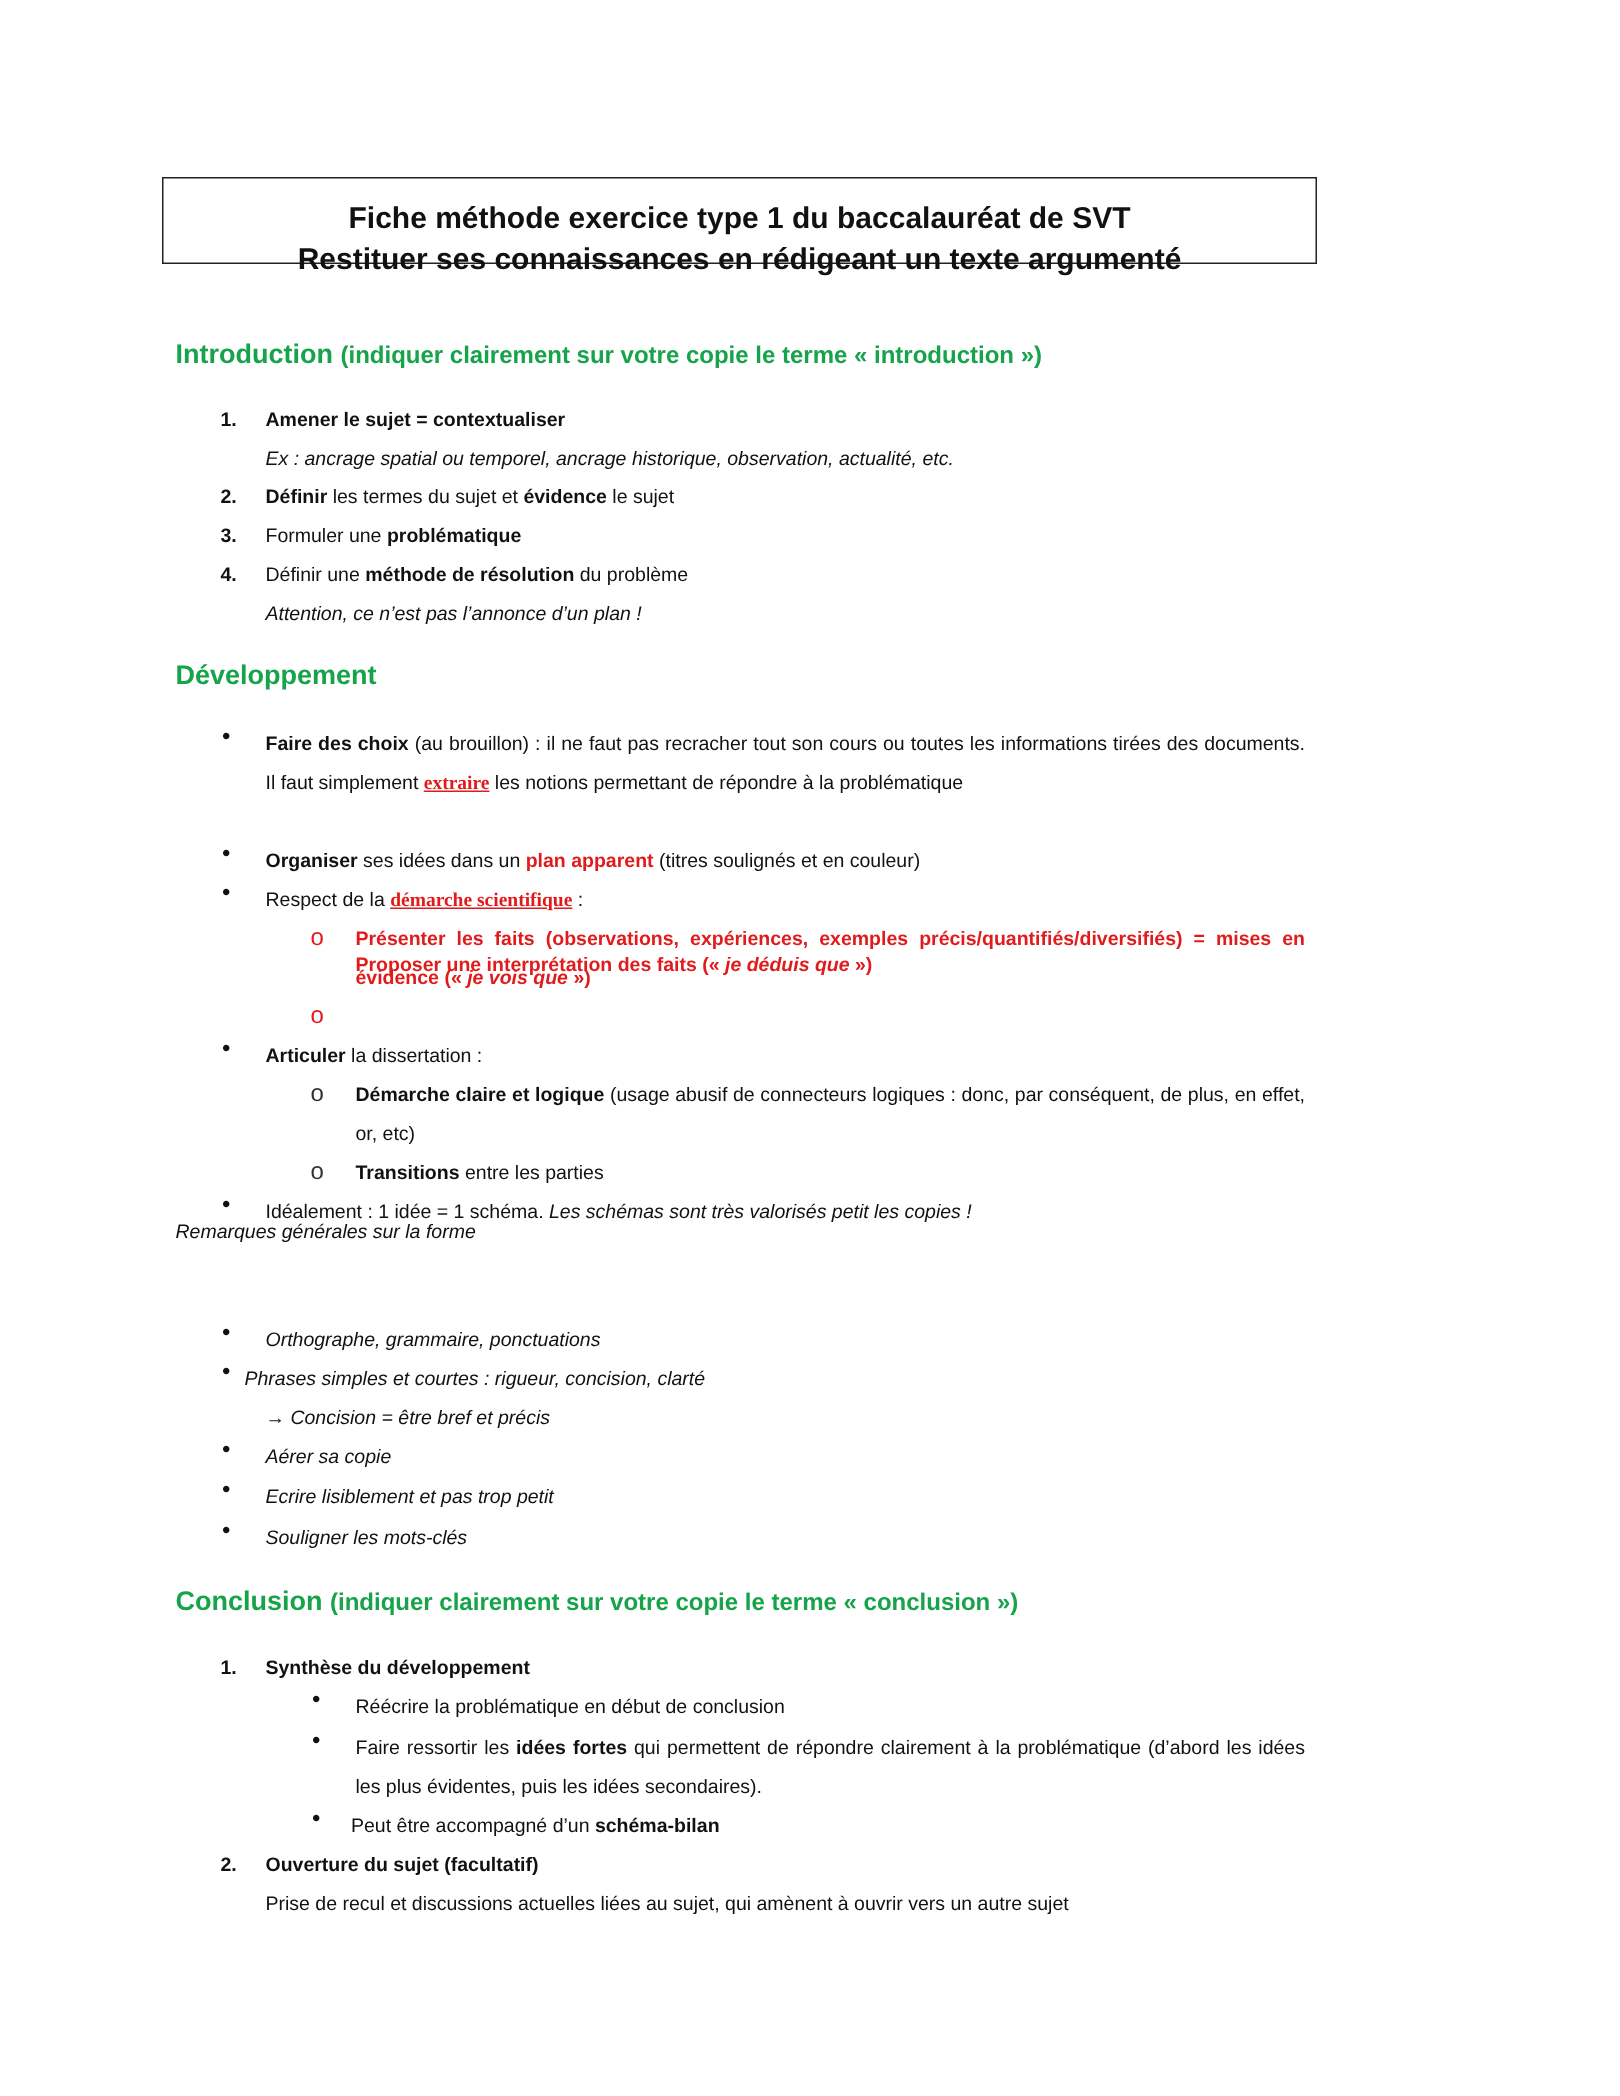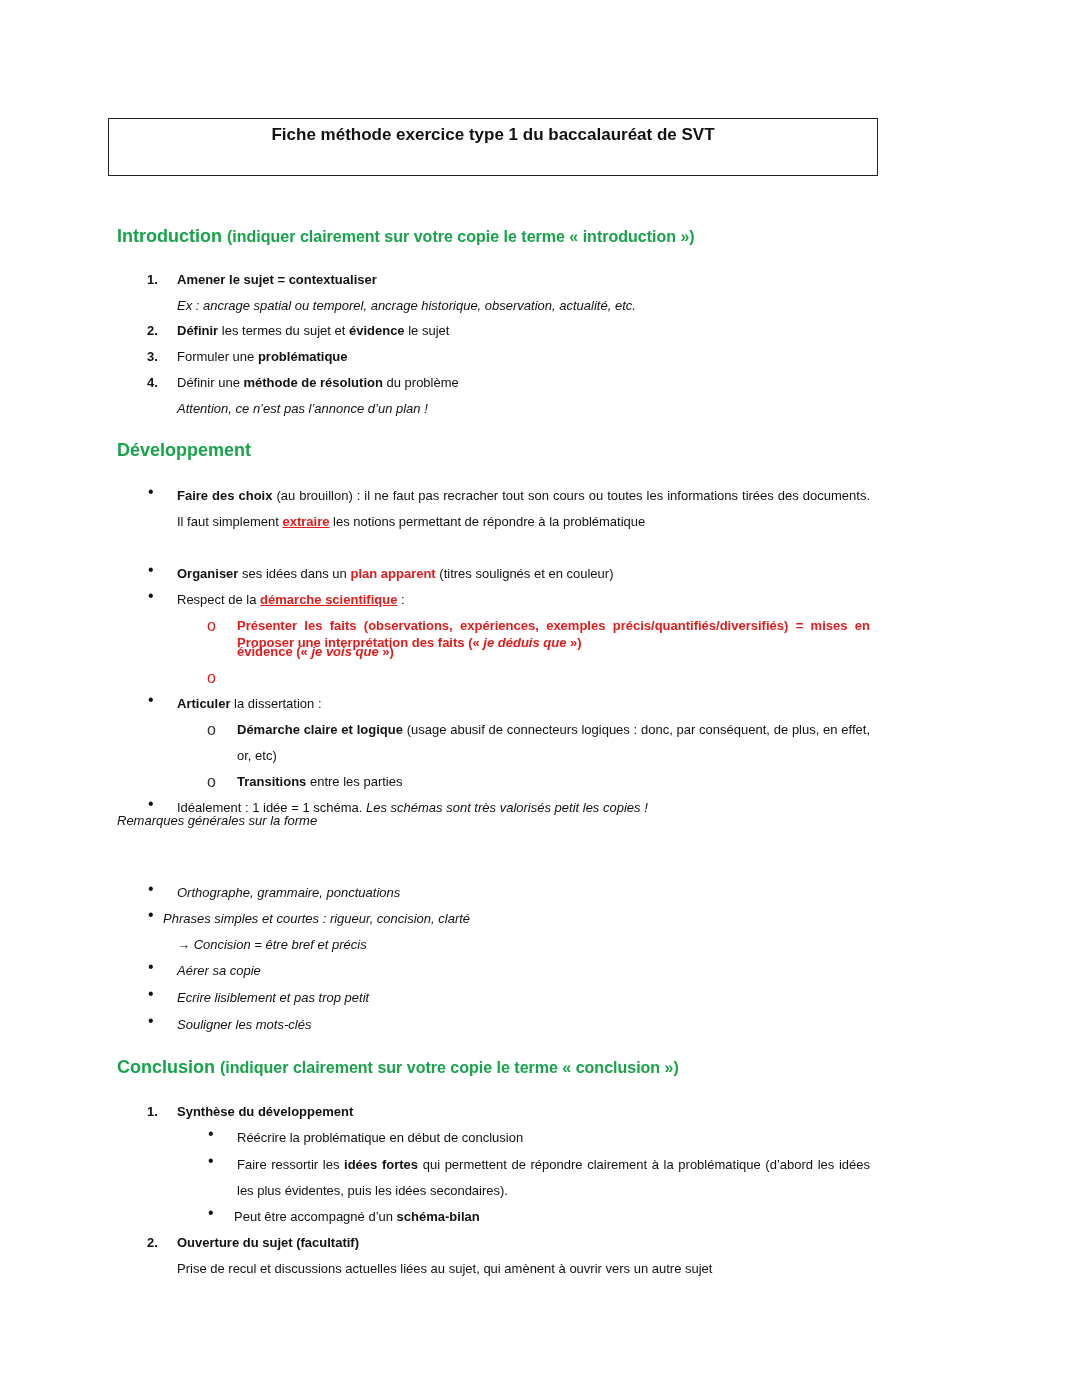--- a/index.html
+++ b/index.html
@@ -4,43 +4,44 @@
 <style>
   html, body { margin: 0; padding: 0; background: #ffffff; }
   body {
     width: 1080px; height: 1397px; position: relative; overflow: hidden;
     font-family: "Liberation Sans", sans-serif; color: #111;
     font-size: 16px;
   }
   .title-box {
     position: absolute; left: 108px; top: 118px; width: 770px; height: 58px;
     border: 1.5px solid #222; box-sizing: border-box;
-    text-align: center; font-weight: bold; font-size: 17px; line-height: 27px;
-    padding-top: 2px;
+    text-align: center; font-weight: bold; font-size: 20px; line-height: 27px;
+    padding-top: 14px;
   }
   .green { color: #16a34a; font-weight: bold; }
   .red { color: #e11b1b; font-weight: bold; }
-  .u { text-decoration: underline; }
+  .u { text-decoration: underline; font-family: Liberation Serif, serif; }
   .h { position: absolute; left: 117px; font-size: 18px; }
   .h .sub { font-size: 16px; }
   .line { position: absolute; font-size: 13px; line-height: 26px; white-space: nowrap; }
   .just { text-align: justify; white-space: normal; }
   .num { position: absolute; left: 147px; font-weight: bold; }
   .bul { position: absolute; left: 148px; }
   .bul2 { position: absolute; left: 208px; }
   .circ { position: absolute; left: 207px; color: #e11b1b; }
   .circb { position: absolute; left: 207px; color: #333; }
   i, .it { font-style: italic; }
   b { font-weight: bold; }
 </style>
 </head>
 <body>
 
 <div class="title-box">
   <div>Fiche méthode exercice type 1 du baccalauréat de SVT</div>
+  <div>Restituer ses connaissances en rédigeant un texte argumenté</div>
 </div>
 
 <div class="h green" style="top:226px;">
   <span>Introduction</span>
   <span class="sub">(indiquer clairement sur votre copie le terme « introduction »)</span>
 </div>
 
 <div class="line" style="top:267px; left:0; width:1080px;">
   <span class="num">1.</span>
   <b style="position:absolute;left:177px;">Amener le sujet = contextualiser</b>

